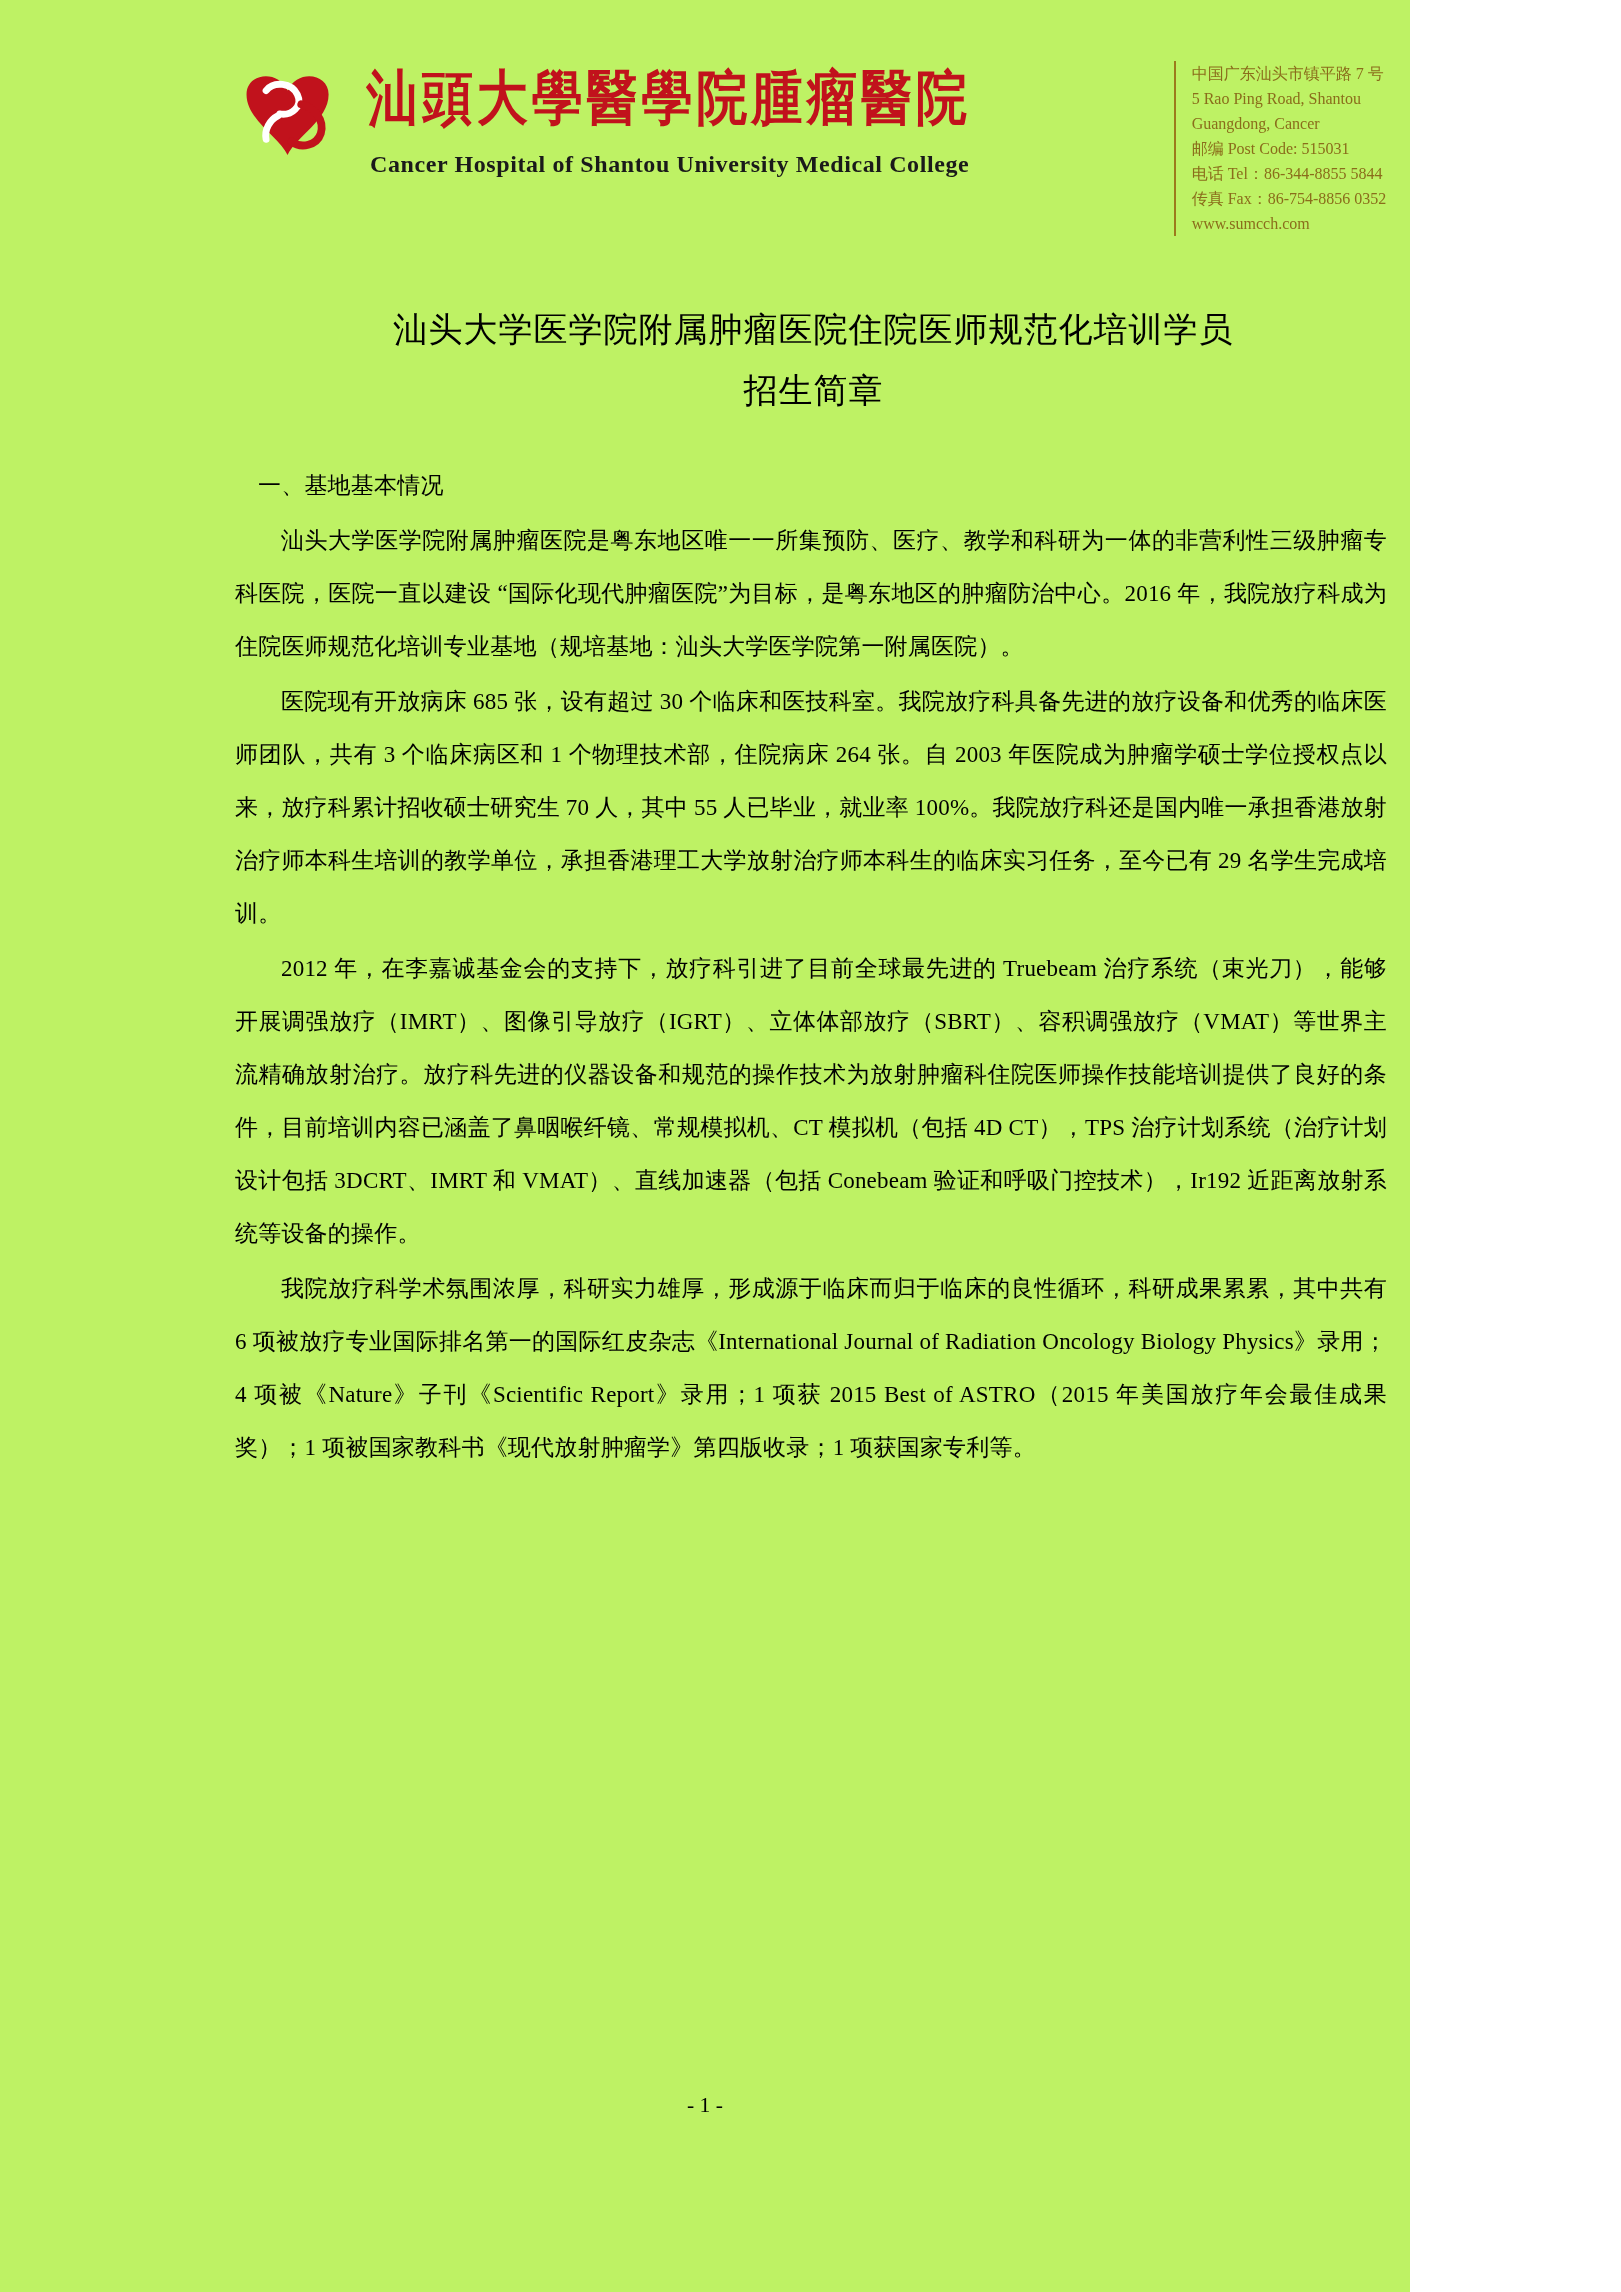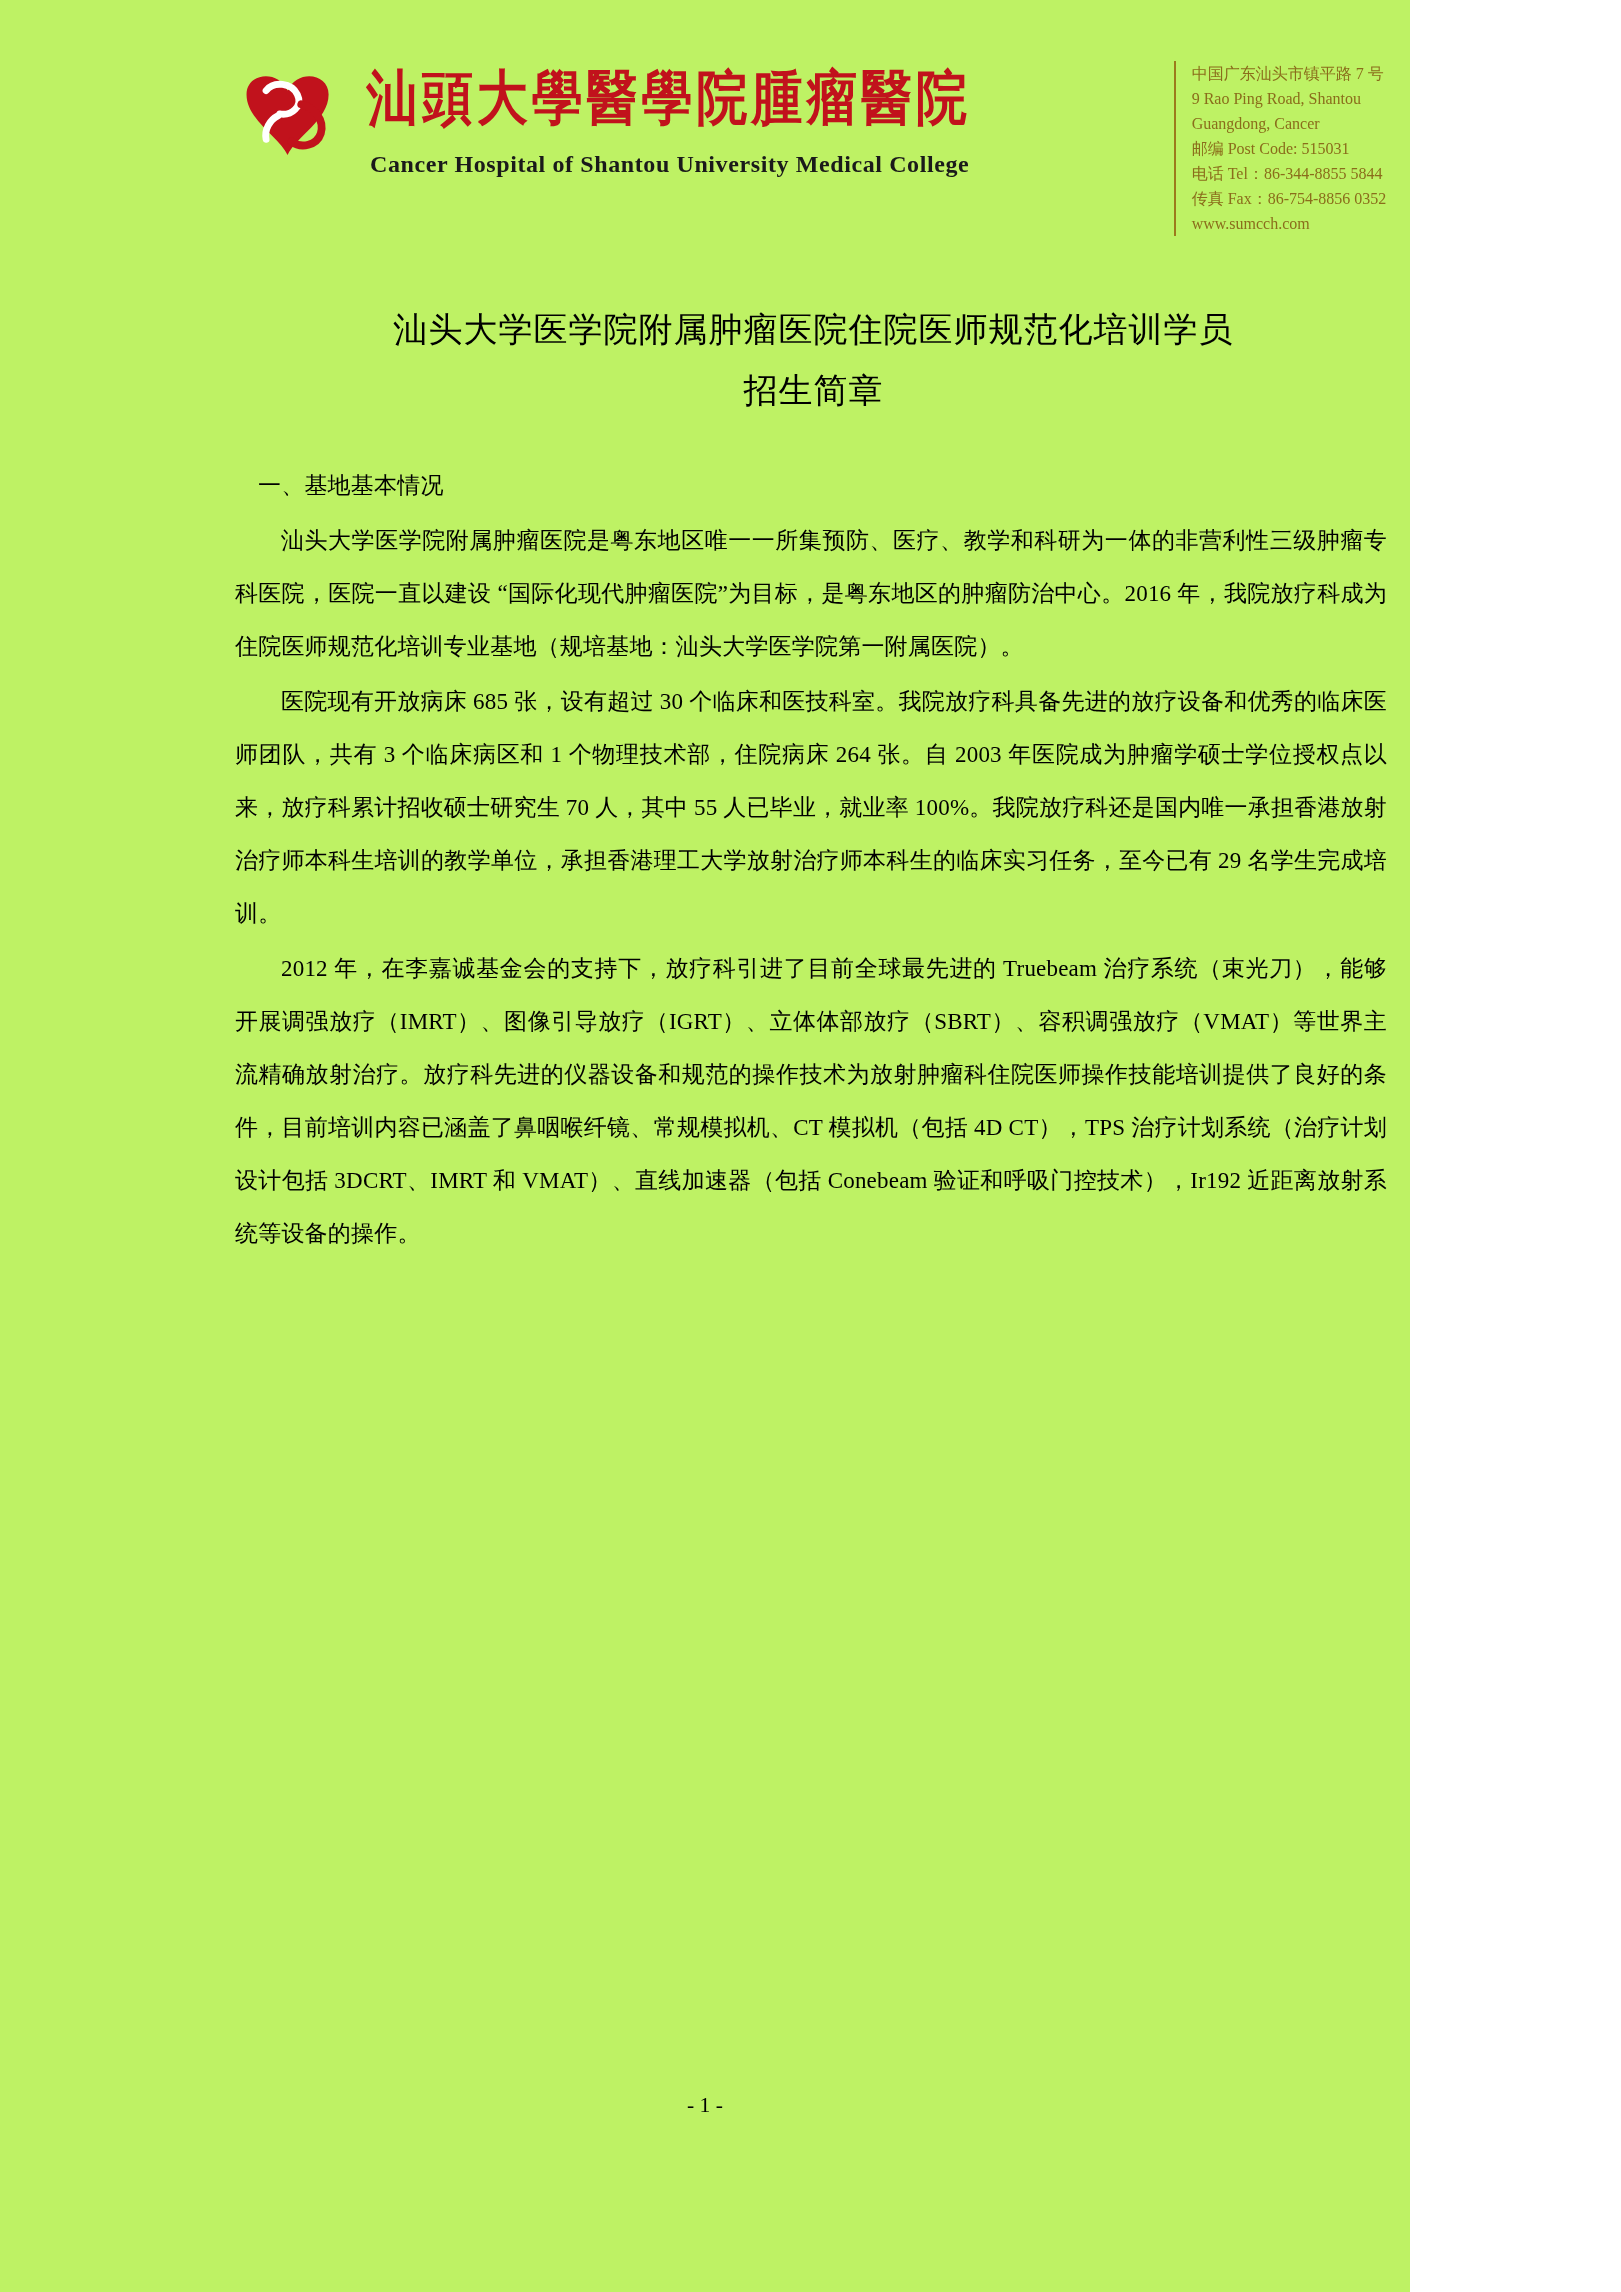--- a/index.html
+++ b/index.html
@@ -141,37 +141,38 @@
           <path d="M52 52 C44 56, 38 66, 40 76" fill="none" stroke="#ffffff" stroke-width="7" stroke-linecap="round"></path>
           <path d="M76 40 C90 44, 100 56, 96 70 C92 82, 76 86, 66 78" fill="none" stroke="#c1121c" stroke-width="8" stroke-linecap="round"></path>
         </svg>
       </div>
       <div class="logo-cn">汕頭大學醫學院腫瘤醫院</div>
       <div class="logo-en">Cancer Hospital of Shantou University Medical College</div>
     </div>
 
     <div class="address-block">
       <span class="ln">中国广东汕头市镇平路 7 号</span>
-      <span class="ln">9 Rao Ping Road, Shantou</span>
+      <span class="ln">5 Rao Ping Road, Shantou</span>
       <span class="ln">Guangdong, Cancer</span>
       <span class="ln">邮编  Post Code:  515031</span>
       <span class="ln">电话  Tel：86-344-8855 5844</span>
       <span class="ln">传真  Fax：86-754-8856 0352</span>
       <span class="ln">www.sumcch.com</span>
     </div>
   </div>
 
   <div class="doc-title">
     <span>汕头大学医学院附属肿瘤医院住院医师规范化培训学员</span>
     <span class="l2">招生简章</span>
   </div>
 
   <div class="body-text">
     <p class="heading">一、基地基本情况</p>
     <p>汕头大学医学院附属肿瘤医院是粤东地区唯一一所集预防、医疗、教学和科研为一体的非营利性三级肿瘤专科医院，医院一直以建设 “国际化现代肿瘤医院”为目标，是粤东地区的肿瘤防治中心。2016 年，我院放疗科成为住院医师规范化培训专业基地（规培基地：汕头大学医学院第一附属医院）。</p>
     <p>医院现有开放病床 685 张，设有超过 30 个临床和医技科室。我院放疗科具备先进的放疗设备和优秀的临床医师团队，共有 3 个临床病区和 1 个物理技术部，住院病床 264 张。自 2003 年医院成为肿瘤学硕士学位授权点以来，放疗科累计招收硕士研究生 70 人，其中 55 人已毕业，就业率 100%。我院放疗科还是国内唯一承担香港放射治疗师本科生培训的教学单位，承担香港理工大学放射治疗师本科生的临床实习任务，至今已有 29 名学生完成培训。</p>
     <p>2012 年，在李嘉诚基金会的支持下，放疗科引进了目前全球最先进的 Truebeam 治疗系统（束光刀），能够开展调强放疗（IMRT）、图像引导放疗（IGRT）、立体体部放疗（SBRT）、容积调强放疗（VMAT）等世界主流精确放射治疗。放疗科先进的仪器设备和规范的操作技术为放射肿瘤科住院医师操作技能培训提供了良好的条件，目前培训内容已涵盖了鼻咽喉纤镜、常规模拟机、CT 模拟机（包括 4D CT），TPS 治疗计划系统（治疗计划设计包括 3DCRT、IMRT 和 VMAT）、直线加速器（包括 Conebeam 验证和呼吸门控技术），Ir192 近距离放射系统等设备的操作。</p>
+    <p>我院放疗科学术氛围浓厚，科研实力雄厚，形成源于临床而归于临床的良性循环，科研成果累累，其中共有 6 项被放疗专业国际排名第一的国际红皮杂志《International Journal of Radiation Oncology Biology Physics》录用；4 项被《Nature》子刊《Scientific Report》录用；1 项获 2015 Best of ASTRO（2015 年美国放疗年会最佳成果奖）；1 项被国家教科书《现代放射肿瘤学》第四版收录；1 项获国家专利等。</p>
   </div>
 
   <div class="page-number">- 1 -</div>
 
 </div>
 
 
 </body></html>

